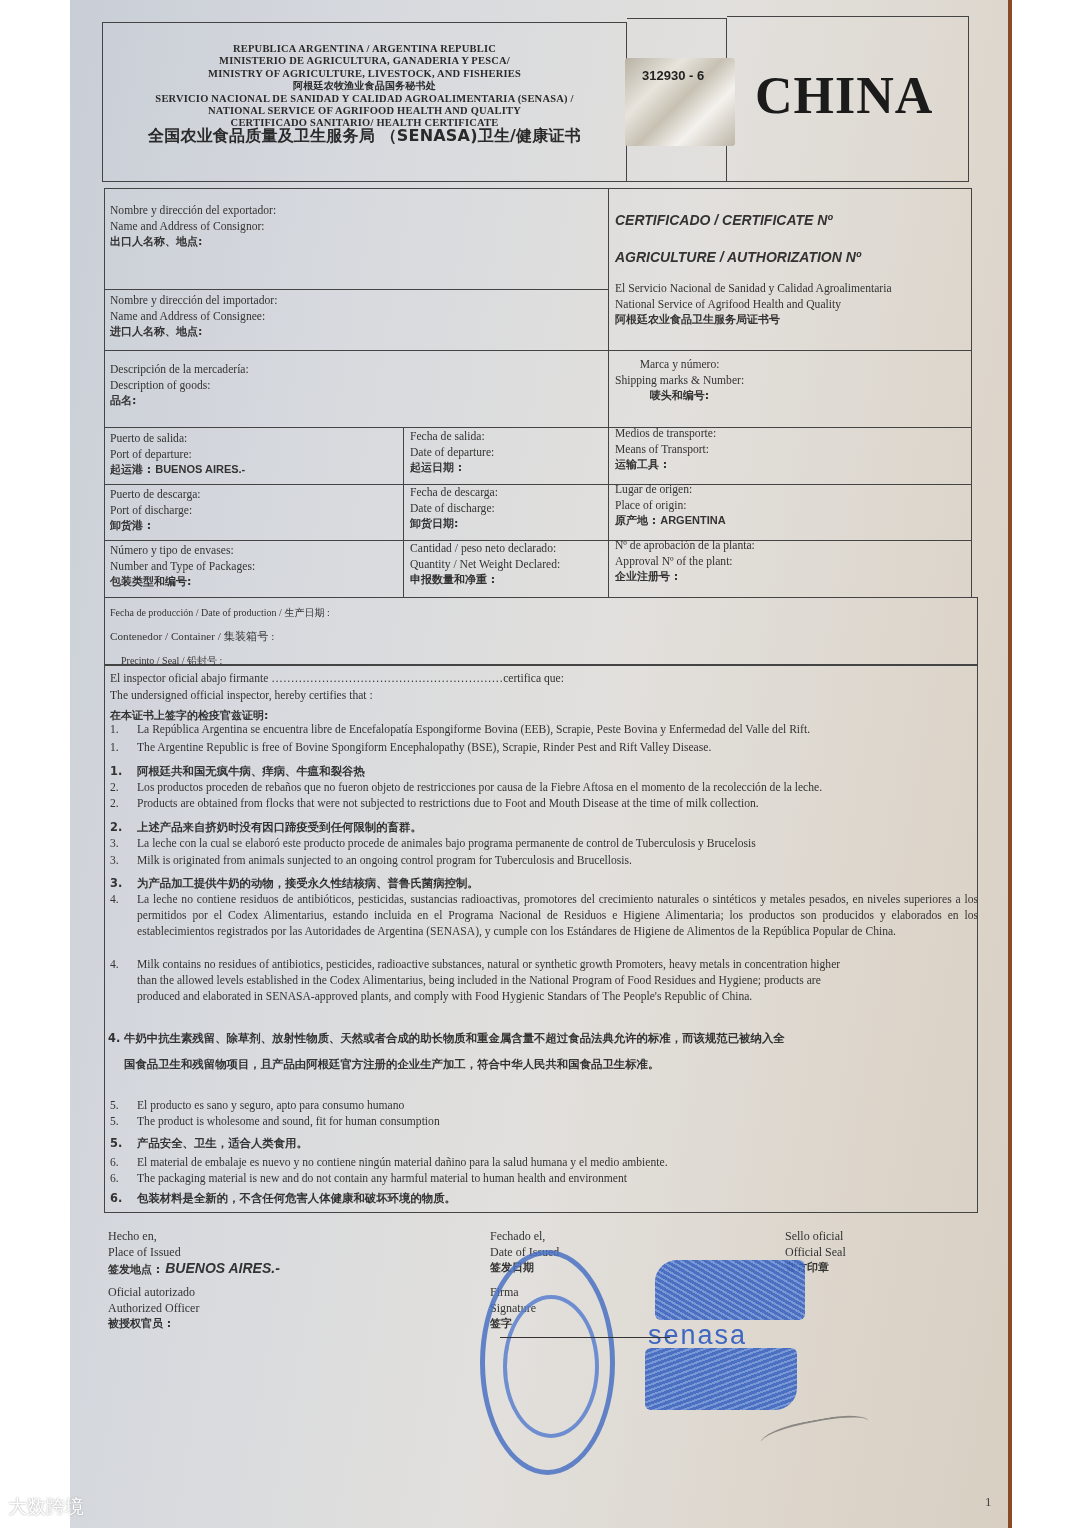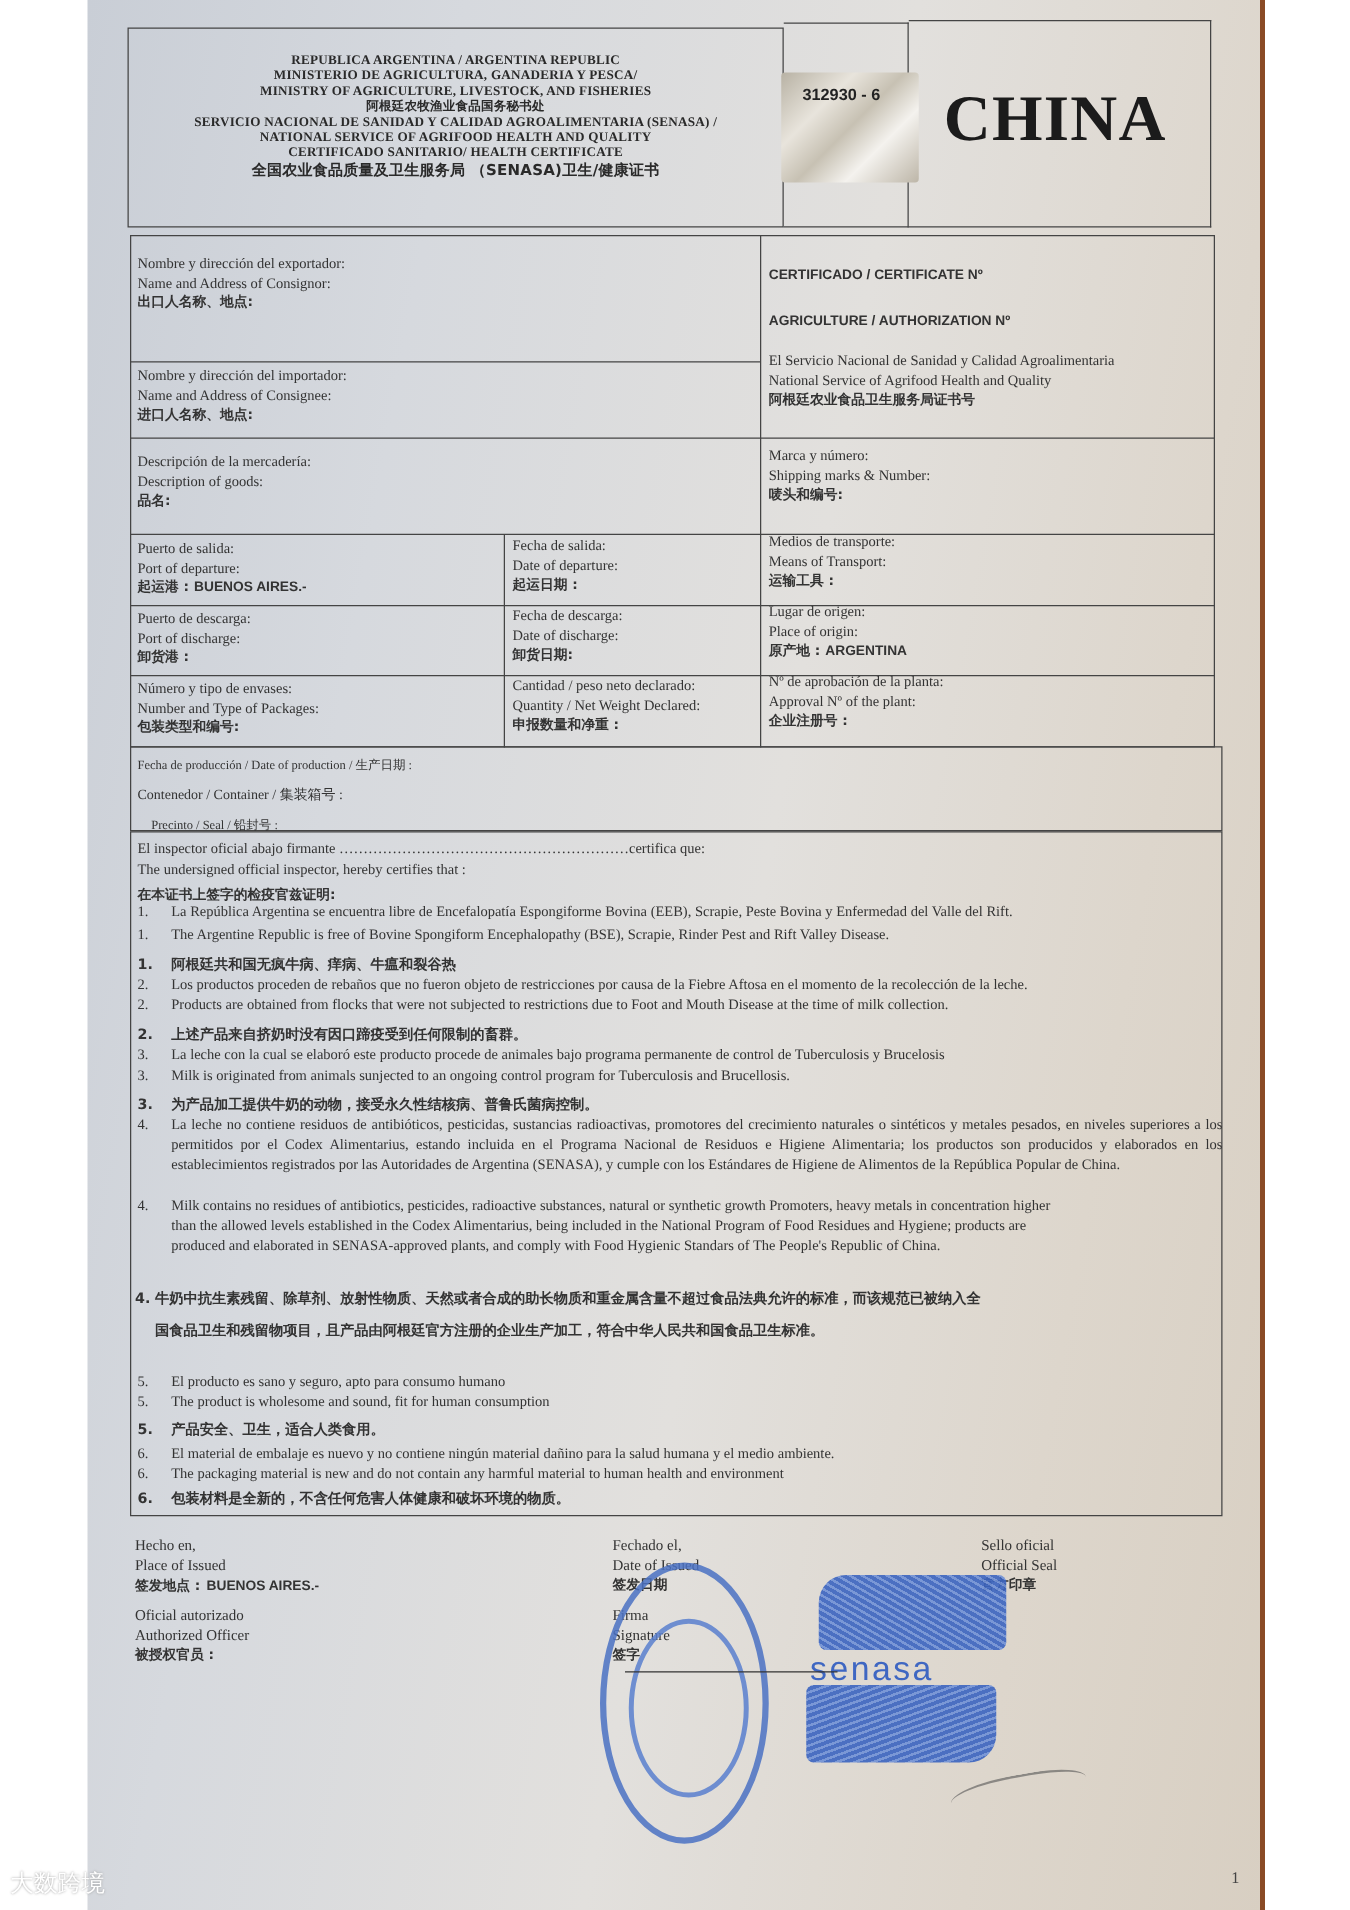--- a/index.html
+++ b/index.html
@@ -31,21 +31,21 @@
   .sticker {
     position: absolute; left: 625px; top: 58px; width: 110px; height: 88px;
     background: linear-gradient(135deg, #b8b2a4 0%, #e8e4dc 30%, #c7c1b3 50%, #f4f2ee 70%, #bdb6a8 100%);
     border-radius: 3px;
   }
   .sticker-num { position: absolute; left: 642px; top: 68px; font-family: "Liberation Sans", sans-serif; font-size: 13px; font-weight: bold; color: #222; }
   .country { position: absolute; left: 755px; top: 66px; font-size: 52px; font-weight: bold; color: #1b1b1b; letter-spacing: 1px; }
   .lbl { position: absolute; font-size: 11.6px; line-height: 15.5px; color: #333; white-space: nowrap; }
   .lbl .zh { font-family: "DejaVu Sans", sans-serif; font-weight: bold; font-size: 11px; }
   .lbl .val { font-family: "Liberation Sans", sans-serif; font-weight: bold; font-size: 11px; margin-left: 4px; }
-  .sans-b { font-family: "Liberation Sans", sans-serif; font-weight: bold; font-size: 11px; }
+  .sans-b { font-family: "Liberation Sans", sans-serif; font-weight: bold; font-size: 14px; font-style: italic; }
   .hline { position: absolute; height: 1.3px; background: #444; }
   .vline { position: absolute; width: 1.3px; background: #444; }
   .body-text { position: absolute; font-size: 11.6px; line-height: 16px; color: #333; }
   .item { position: absolute; left: 110px; width: 868px; font-size: 11.6px; line-height: 15.8px; color: #333; }
   .item .n { position: absolute; left: 0; }
   .item .t { margin-left: 27px; display: block; }
   .item.zh { font-family: "DejaVu Sans", sans-serif; font-weight: bold; font-size: 11.4px; }
   .item.just .t { text-align: justify; }
   .sig { position: absolute; font-size: 12px; line-height: 16px; color: #333; white-space: nowrap; }
   .sig .zh { font-family: "DejaVu Sans", sans-serif; font-weight: bold; font-size: 11px; }
@@ -73,21 +73,21 @@
 <div class="paper"></div>
 
 <div class="hdr-title">
   <div>REPUBLICA ARGENTINA / ARGENTINA REPUBLIC</div>
   <div>MINISTERIO DE AGRICULTURA, GANADERIA Y PESCA/</div>
   <div>MINISTRY OF AGRICULTURE, LIVESTOCK, AND FISHERIES</div>
   <div style="font-family:'DejaVu Sans',sans-serif;font-size:10px;">阿根廷农牧渔业食品国务秘书处</div>
   <div>SERVICIO NACIONAL DE SANIDAD Y CALIDAD AGROALIMENTARIA (SENASA) /</div>
   <div>NATIONAL SERVICE OF AGRIFOOD HEALTH AND QUALITY</div>
   <div>CERTIFICADO SANITARIO/ HEALTH CERTIFICATE</div>
-  <div style="font-family:'DejaVu Sans',sans-serif;font-size:12px;">全国农业食品质量及卫生服务局 （SENASA)卫生/健康证书</div>
+  <div style="font-family:'DejaVu Sans',sans-serif;font-size:16px;">全国农业食品质量及卫生服务局 （SENASA)卫生/健康证书</div>
 </div>
 <div class="hdr-sticker-cell"></div>
 <div class="hdr-country-cell"></div>
 <div class="sticker"></div>
 <div class="sticker-num">312930 - 6</div>
 <div class="country">CHINA</div>
 
 <div class="box" style="left:104px;top:188px;width:868px;height:410px;"></div>
 <div class="vline" style="left:608px;top:188px;height:410px;"></div>
 <div class="vline" style="left:403px;top:428px;height:170px;"></div>
@@ -113,21 +113,21 @@
   <div class="zh">品名:</div>
 </div>
 
 <div class="lbl sans-b" style="left:615px;top:213px;">CERTIFICADO / CERTIFICATE Nº</div>
 <div class="lbl sans-b" style="left:615px;top:250px;">AGRICULTURE / AUTHORIZATION Nº</div>
 <div class="lbl" style="left:615px;top:281px;">
   <div>El Servicio Nacional de Sanidad y Calidad Agroalimentaria</div>
   <div>National Service of Agrifood Health and Quality</div>
   <div class="zh">阿根廷农业食品卫生服务局证书号</div>
 </div>
-<div class="lbl" style="left:615px;top:357px;">
+<div class="lbl" style="left:615px;top:357px;text-align:center;">
   <div>Marca y número:</div>
   <div>Shipping marks &amp; Number:</div>
   <div class="zh">唛头和编号:</div>
 </div>
 
 <div class="lbl" style="left:110px;top:431px;">
   <div>Puerto de salida:</div>
   <div>Port of departure:</div>
   <div><span class="zh">起运港 :</span><span class="val">BUENOS AIRES.-</span></div>
 </div>

